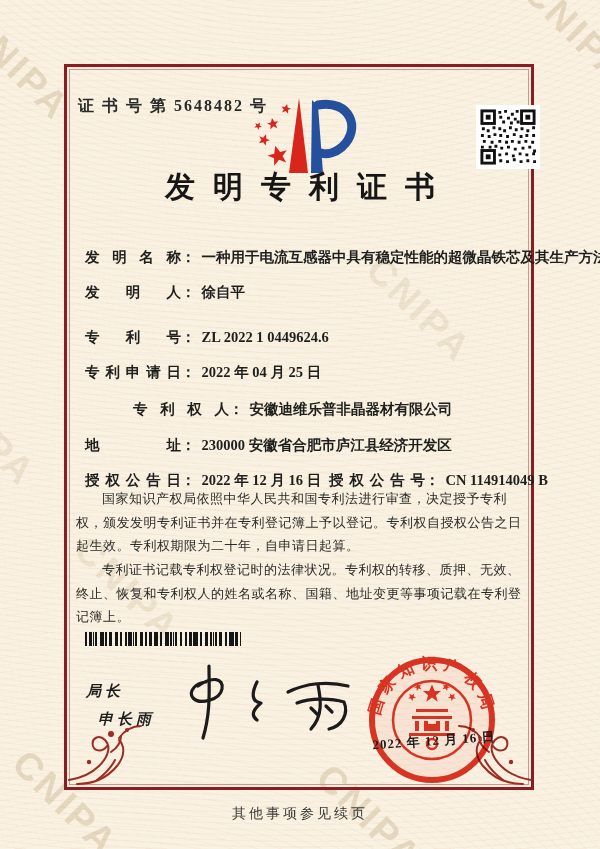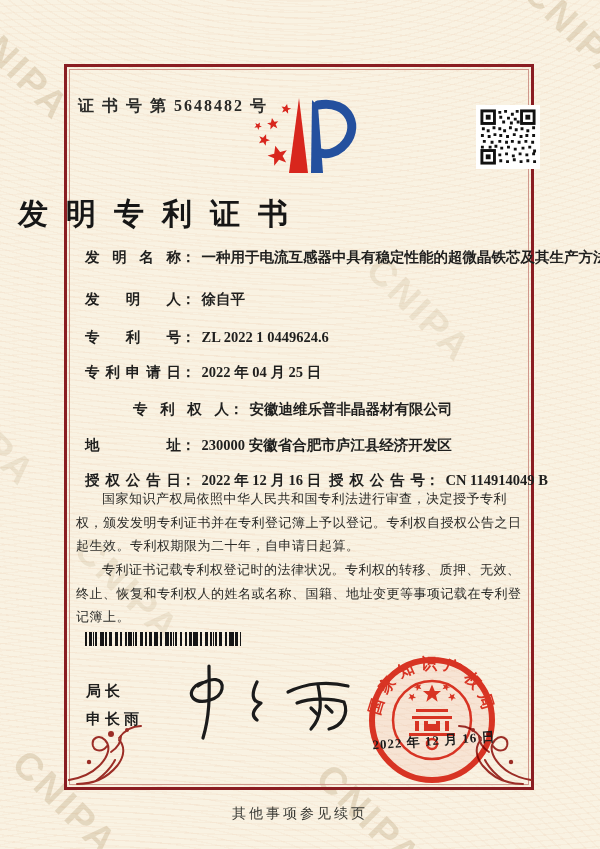--- a/index.html
+++ b/index.html
@@ -15,41 +15,41 @@
     transform:rotate(45deg);transform-origin:left top;user-select:none;pointer-events:none;}
   .wm.faint{color:rgba(170,144,98,0.16);}
   .frame{position:absolute;left:64px;top:64px;width:470px;height:726px;
     border:3px solid #8a1d22;box-sizing:border-box;}
   .frame-inner{position:absolute;inset:2px;border:1px solid #cf978b;}
   .certno{position:absolute;left:78px;top:96px;font-size:16px;font-weight:600;
     letter-spacing:2px;color:#2a2a28;}
   .logo{position:absolute;left:238px;top:95px;}
   .qr{position:absolute;left:476px;top:105px;width:64px;height:64px;background:#fff;
     display:flex;align-items:center;justify-content:center;}
-  .title{position:absolute;left:0;top:194px;width:100%;text-align:left;
+  .title{position:absolute;left:0;top:167px;width:100%;text-align:center;
     font-size:30px;font-weight:600;letter-spacing:18px;text-indent:18px;color:#161616;}
   .fields{position:absolute;left:85px;top:240px;width:440px;font-size:14.5px;
     font-weight:600;color:#1f1f1e;}
   .frow{position:absolute;left:0;white-space:nowrap;}
-  .r1{top:8px;} .r2{top:50px;font-family:Liberation Mono, monospace;} .r3{top:88px;font-family:Liberation Serif, serif;} .r4{top:123px;}
+  .r1{top:8px;} .r2{top:43px;font-family:Liberation Mono, monospace;} .r3{top:88px;font-family:Liberation Serif, serif;} .r4{top:123px;}
   .r5{top:160px;margin-left:48px;} .r6{top:196px;} .r7{top:231px;}
   .fgroup2{position:absolute;left:224px;top:0;margin-left:20px;}
   .flabel{display:inline-block;width:96px;text-align:justify;text-align-last:justify;}
   .fcolon{display:inline-block;margin-right:6px;}
   .paras{position:absolute;left:76px;top:487px;width:452px;font-size:13px;
     line-height:1.82;color:#2b2b28;}
   .paras p{margin:0;text-indent:2em;letter-spacing:0.5px;}
   .barcode{position:absolute;left:85px;top:632px;width:156px;height:14px;
     background:
       repeating-linear-gradient(90deg,#151515 0 2px,transparent 2px 5px),
       repeating-linear-gradient(90deg,#151515 0 1px,transparent 1px 8px),
       repeating-linear-gradient(90deg,transparent 0 4px,#151515 4px 6px,transparent 6px 13px);}
   .director{position:absolute;left:86px;top:682px;font-size:15px;font-weight:700;
-    letter-spacing:4px;color:#1f1f1e;}
-  .director .name{margin-top:9px;}
+    letter-spacing:4px;color:#1f1f1e;font-style:italic;}
+  .director .name{margin-top:9px;margin-left:12px;}
   .signature{position:absolute;left:160px;top:658px;}
   .seal{position:absolute;left:362px;top:650px;opacity:0.94;mix-blend-mode:multiply;}
   .seal-date{position:absolute;left:364px;top:732px;width:140px;text-align:center;
     font-size:13px;font-weight:700;color:#1b1b1b;letter-spacing:1px;
     transform:rotate(-4deg);}
   .corner{position:absolute;width:80px;height:80px;}
   .corner.bl{left:67px;top:708px;}
   .corner.br{left:453px;top:708px;transform:scaleX(-1);}
   .pageinfo{position:absolute;left:0;top:769px;width:100%;text-align:center;
     font-size:12px;letter-spacing:1px;color:#333;}

